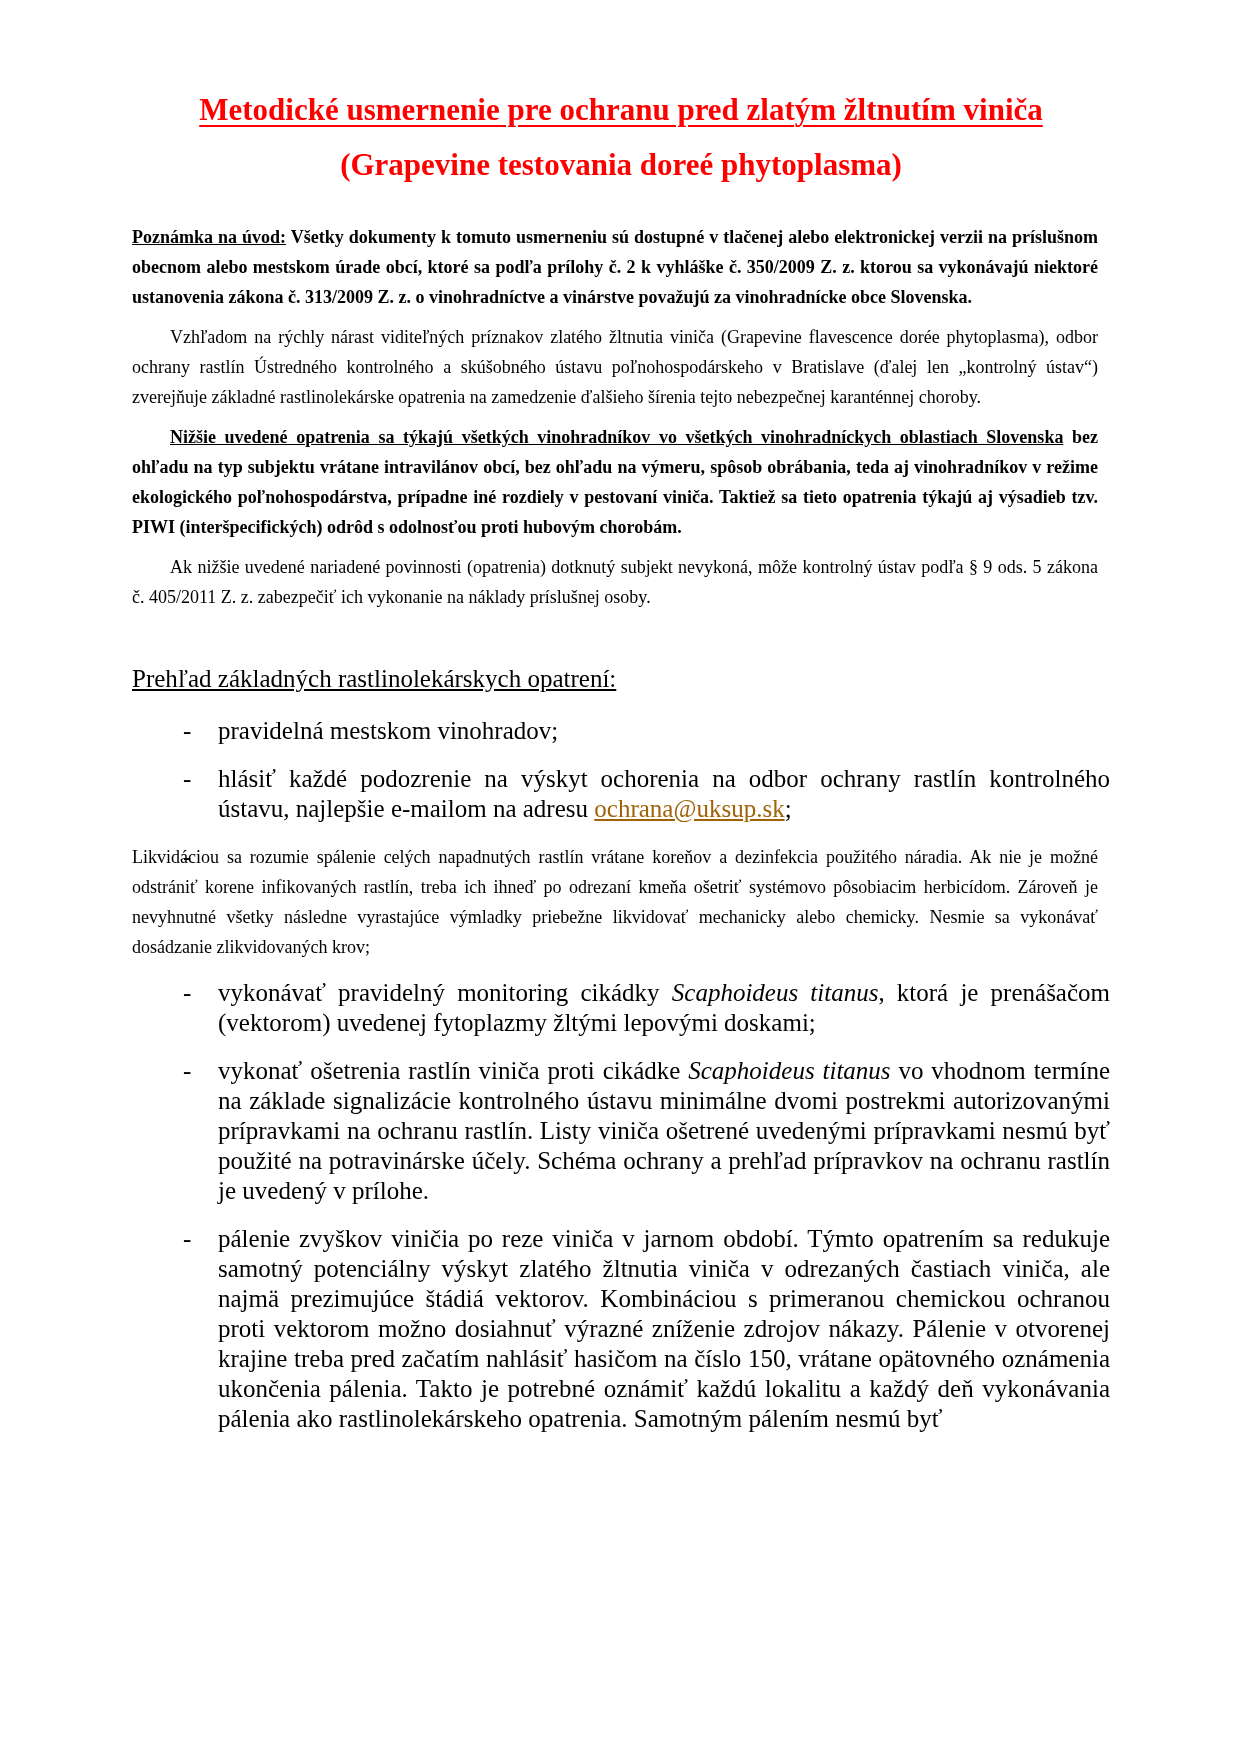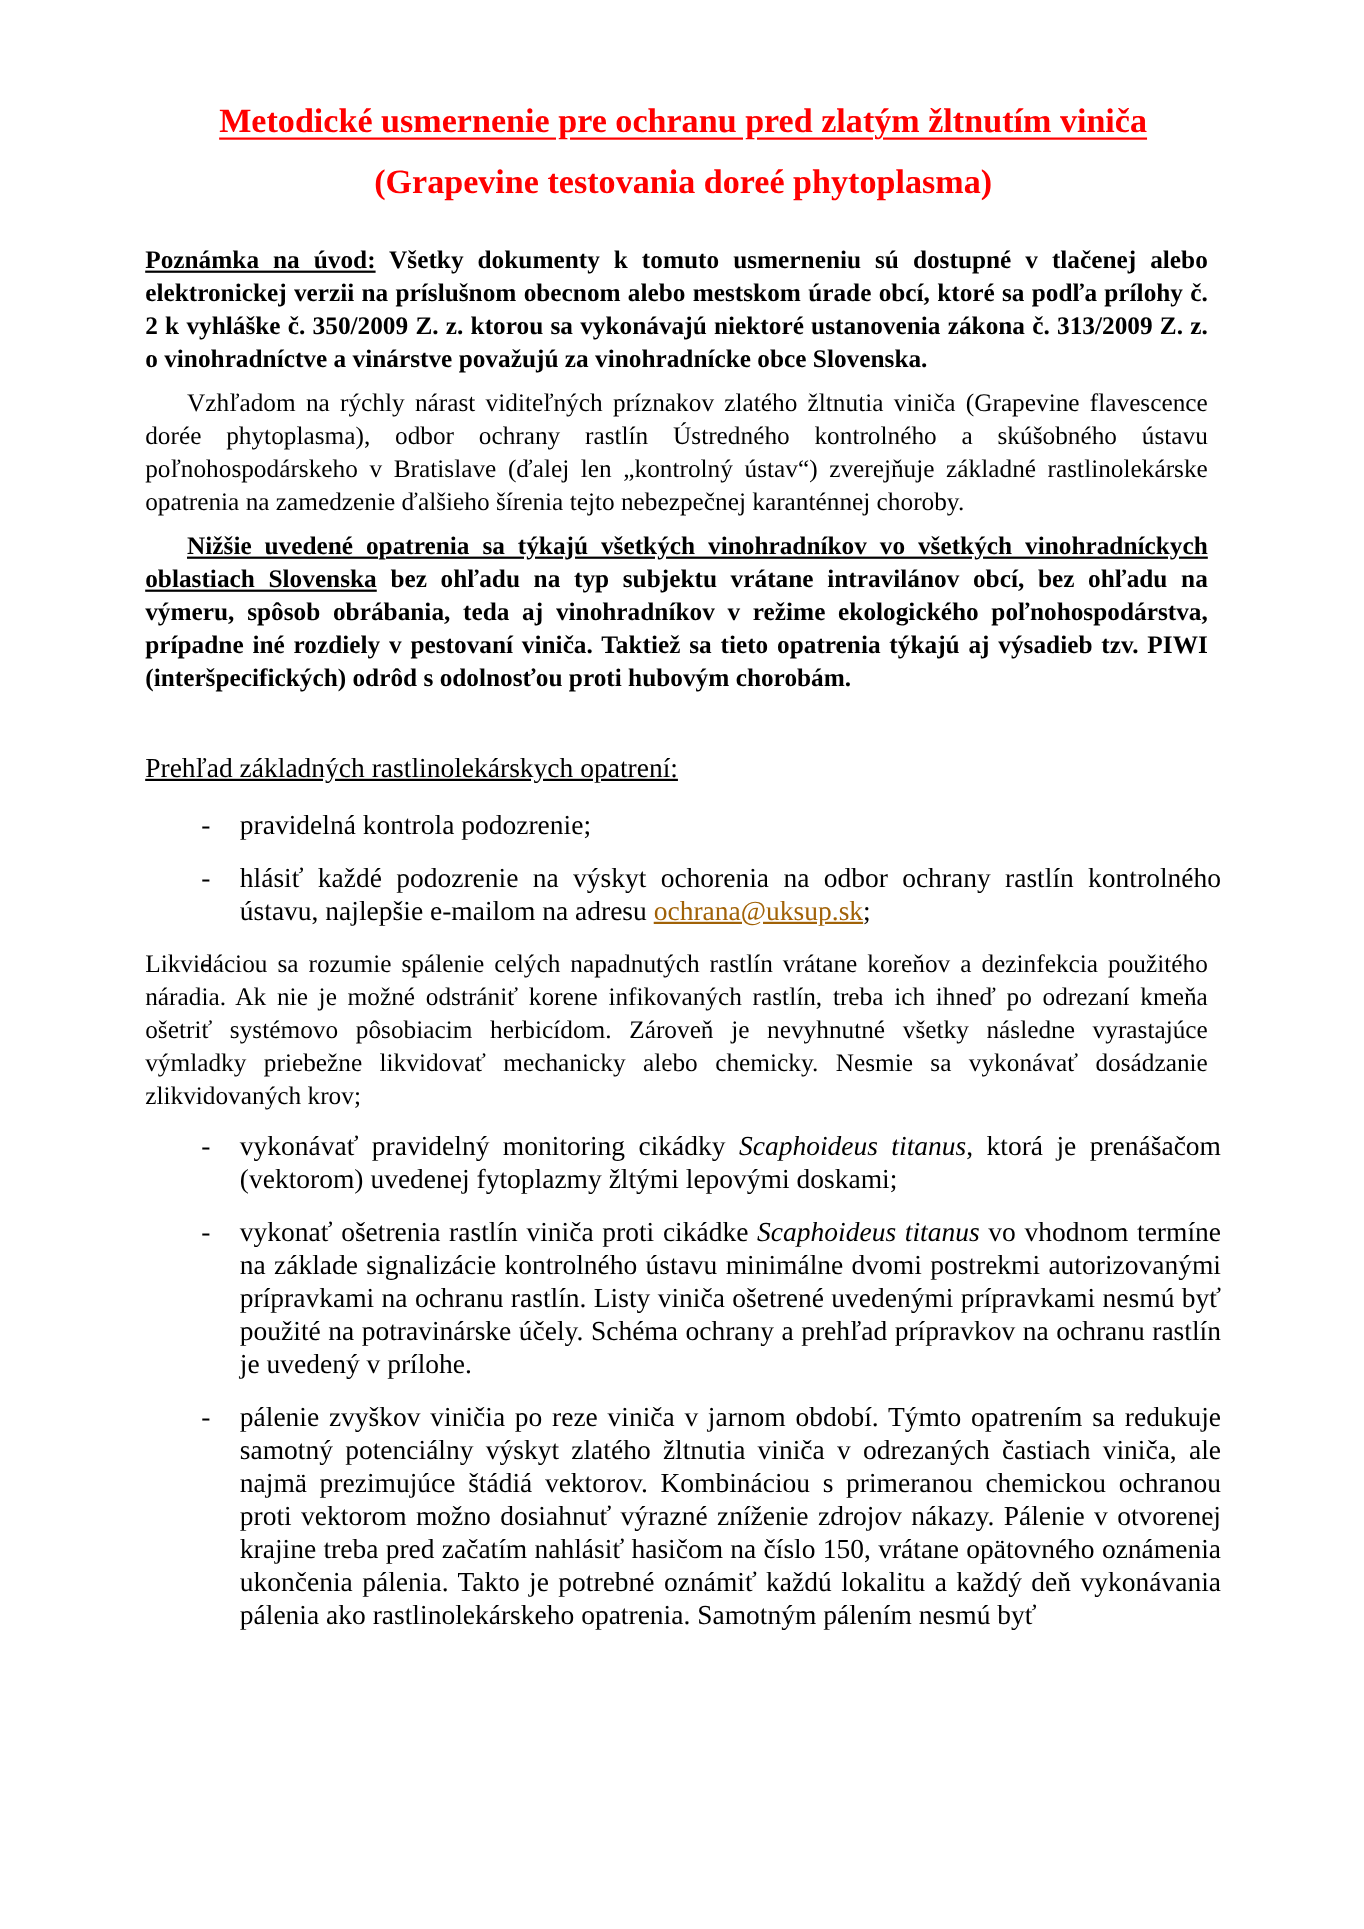--- a/index.html
+++ b/index.html
@@ -36,21 +36,21 @@
   }
   .doc-subtitle {
     text-align: center;
     color: #FF0000;
     font-weight: bold;
     font-size: 31px;
     line-height: 1.32;
     margin: 0 0 36px 0;
   }
   p {
-    font-size: 23px;
+    font-size: 18px;
     line-height: 30px;
     text-align: justify;
     margin: 0 12px 10px 0;
     font-family: Liberation Serif, serif;
   }
   .bold { font-weight: bold; }
   .underline { text-decoration: underline; }
   .indent { text-indent: 38px; }
   .section-heading {
     font-size: 25px;
@@ -95,28 +95,29 @@
   </h1>
 
   <h2 class="doc-subtitle">(Grapevine testovania doreé phytoplasma)</h2>
 
   <p class="bold"><span class="underline">Poznámka na úvod:</span><span> Všetky dokumenty k tomuto usmerneniu sú dostupné v tlačenej alebo elektronickej verzii na príslušnom obecnom alebo mestskom úrade obcí, ktoré sa podľa prílohy č. 2 k vyhláške č. 350/2009 Z. z. ktorou sa vykonávajú niektoré ustanovenia zákona č. 313/2009 Z. z. o vinohradníctve a vinárstve považujú za vinohradnícke obce Slovenska.</span></p>
 
   <p class="indent">Vzhľadom na rýchly nárast viditeľných príznakov zlatého žltnutia viniča (Grapevine flavescence dorée phytoplasma), odbor ochrany rastlín Ústredného kontrolného a skúšobného ústavu poľnohospodárskeho v Bratislave (ďalej len „kontrolný ústav“) zverejňuje základné rastlinolekárske opatrenia na zamedzenie ďalšieho šírenia tejto nebezpečnej karanténnej choroby.</p>
 
   <p class="bold indent"><span class="underline">Nižšie uvedené opatrenia sa týkajú všetkých vinohradníkov vo všetkých vinohradníckych oblastiach Slovenska</span><span> bez ohľadu na typ subjektu vrátane intravilánov obcí, bez ohľadu na výmeru, spôsob obrábania, teda aj vinohradníkov v režime ekologického poľnohospodárstva, prípadne iné rozdiely v pestovaní viniča. Taktiež sa tieto opatrenia týkajú aj výsadieb tzv. PIWI (interšpecifických) odrôd s odolnosťou proti hubovým chorobám.</span></p>
 
+  <p class="indent">Ak nižšie uvedené nariadené povinnosti (opatrenia) dotknutý subjekt nevykoná, môže kontrolný ústav podľa § 9 ods. 5 zákona č. 405/2011 Z. z. zabezpečiť ich vykonanie na náklady príslušnej osoby.</p>
 
   <div class="section-heading">
     <span>Prehľad základných rastlinolekárskych opatrení:</span>
   </div>
 
   <ul class="dash-list">
     <li>
-      <span class="marker">-</span><span>pravidelná kontrola podozrenie;</span>
+      <span class="marker">-</span><span>pravidelná mestskom vinohradov;</span>
     </li>
     <li>
       <span class="marker">-</span><span>hlásiť každé podozrenie na výskyt ochorenia na odbor ochrany rastlín kontrolného ústavu, najlepšie e-mailom na adresu </span><a class="email-link">ochrana@uksup.sk</a><span>;</span>
     </li>
     <li>
       <span class="marker">-</span>
     </li>
   </ul>
 
   <p class="liquidation-para">Likvidáciou sa rozumie spálenie celých napadnutých rastlín vrátane koreňov a dezinfekcia použitého náradia. Ak nie je možné odstrániť korene infikovaných rastlín, treba ich ihneď po odrezaní kmeňa ošetriť systémovo pôsobiacim herbicídom. Zároveň je nevyhnutné všetky následne vyrastajúce výmladky priebežne likvidovať mechanicky alebo chemicky. Nesmie sa vykonávať dosádzanie zlikvidovaných krov;</p>

